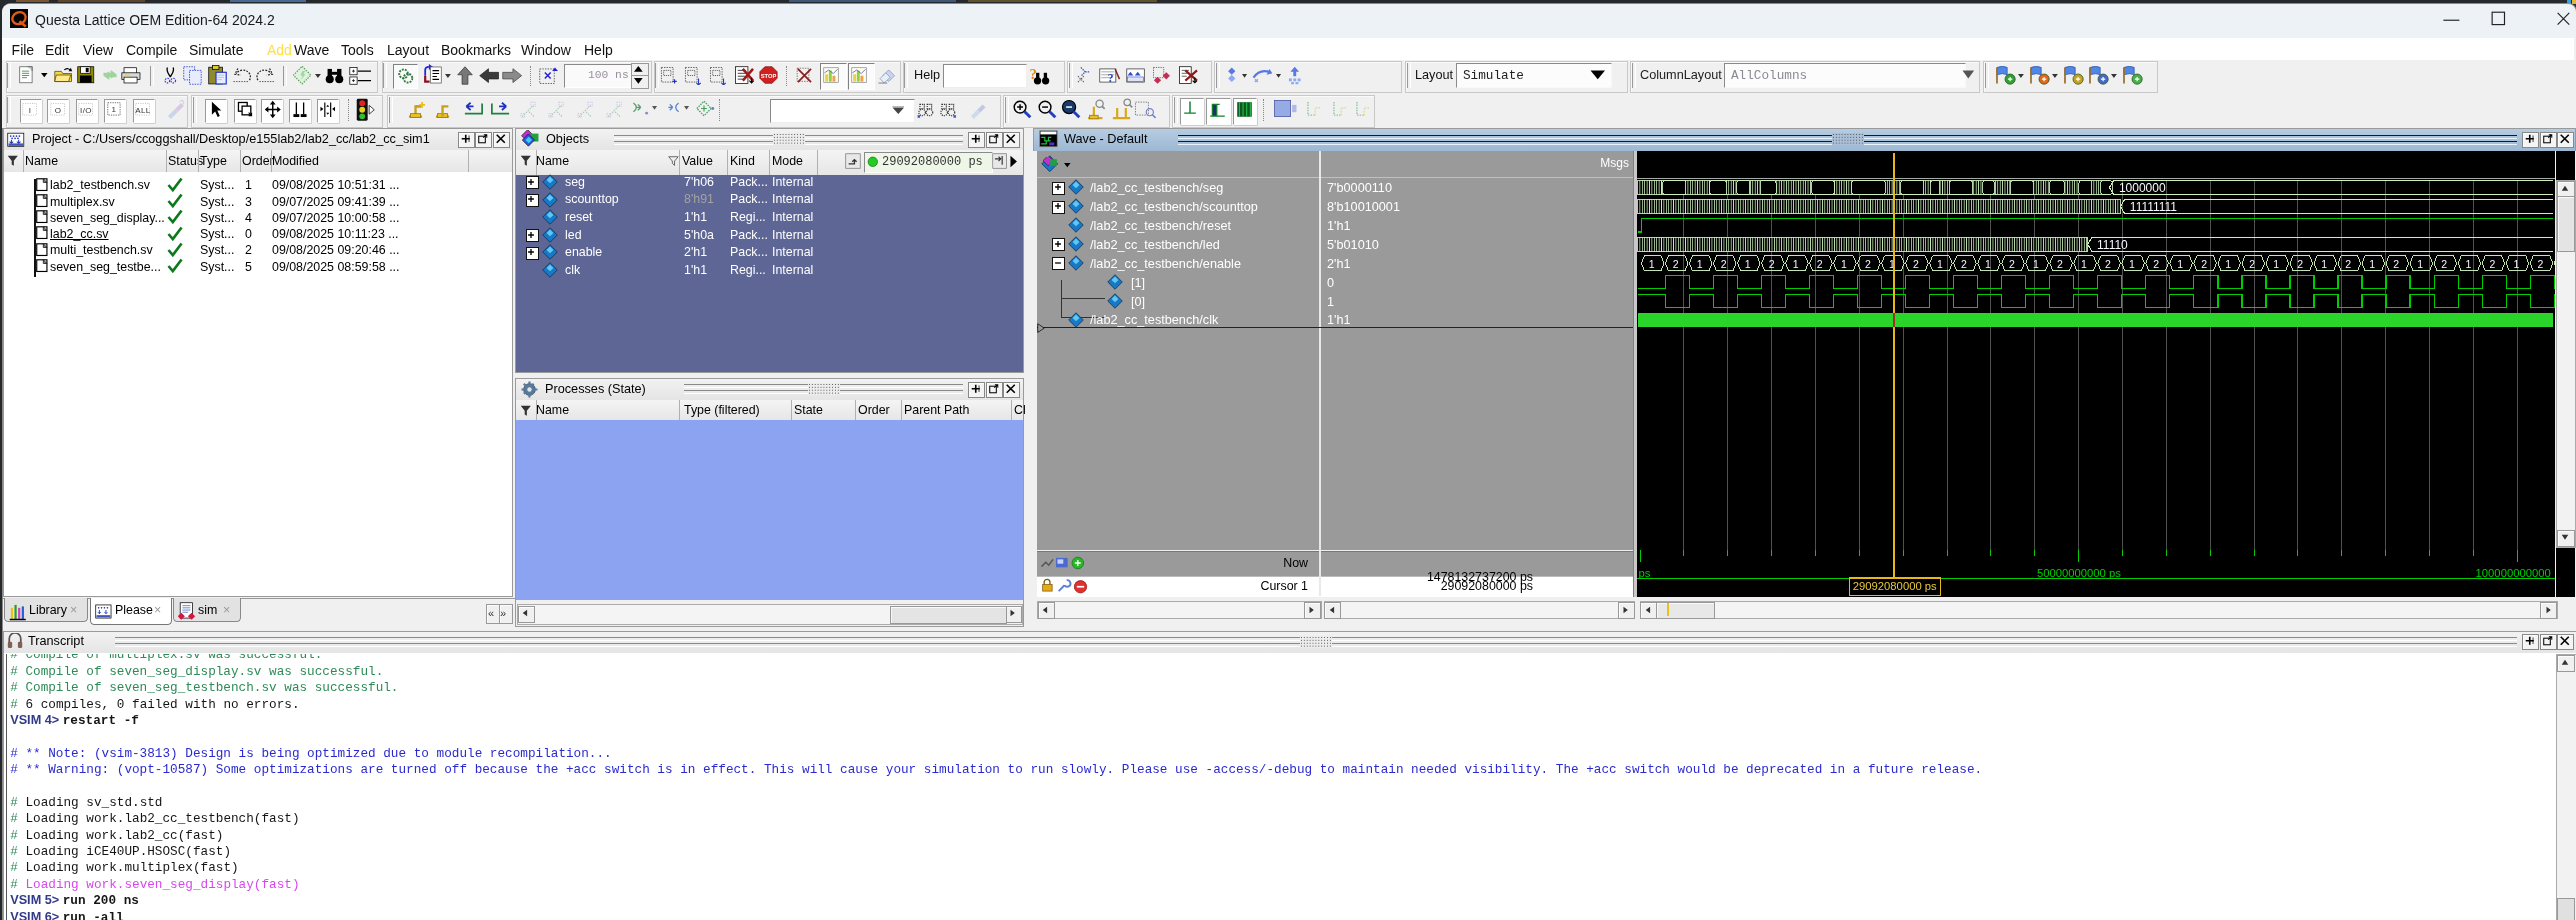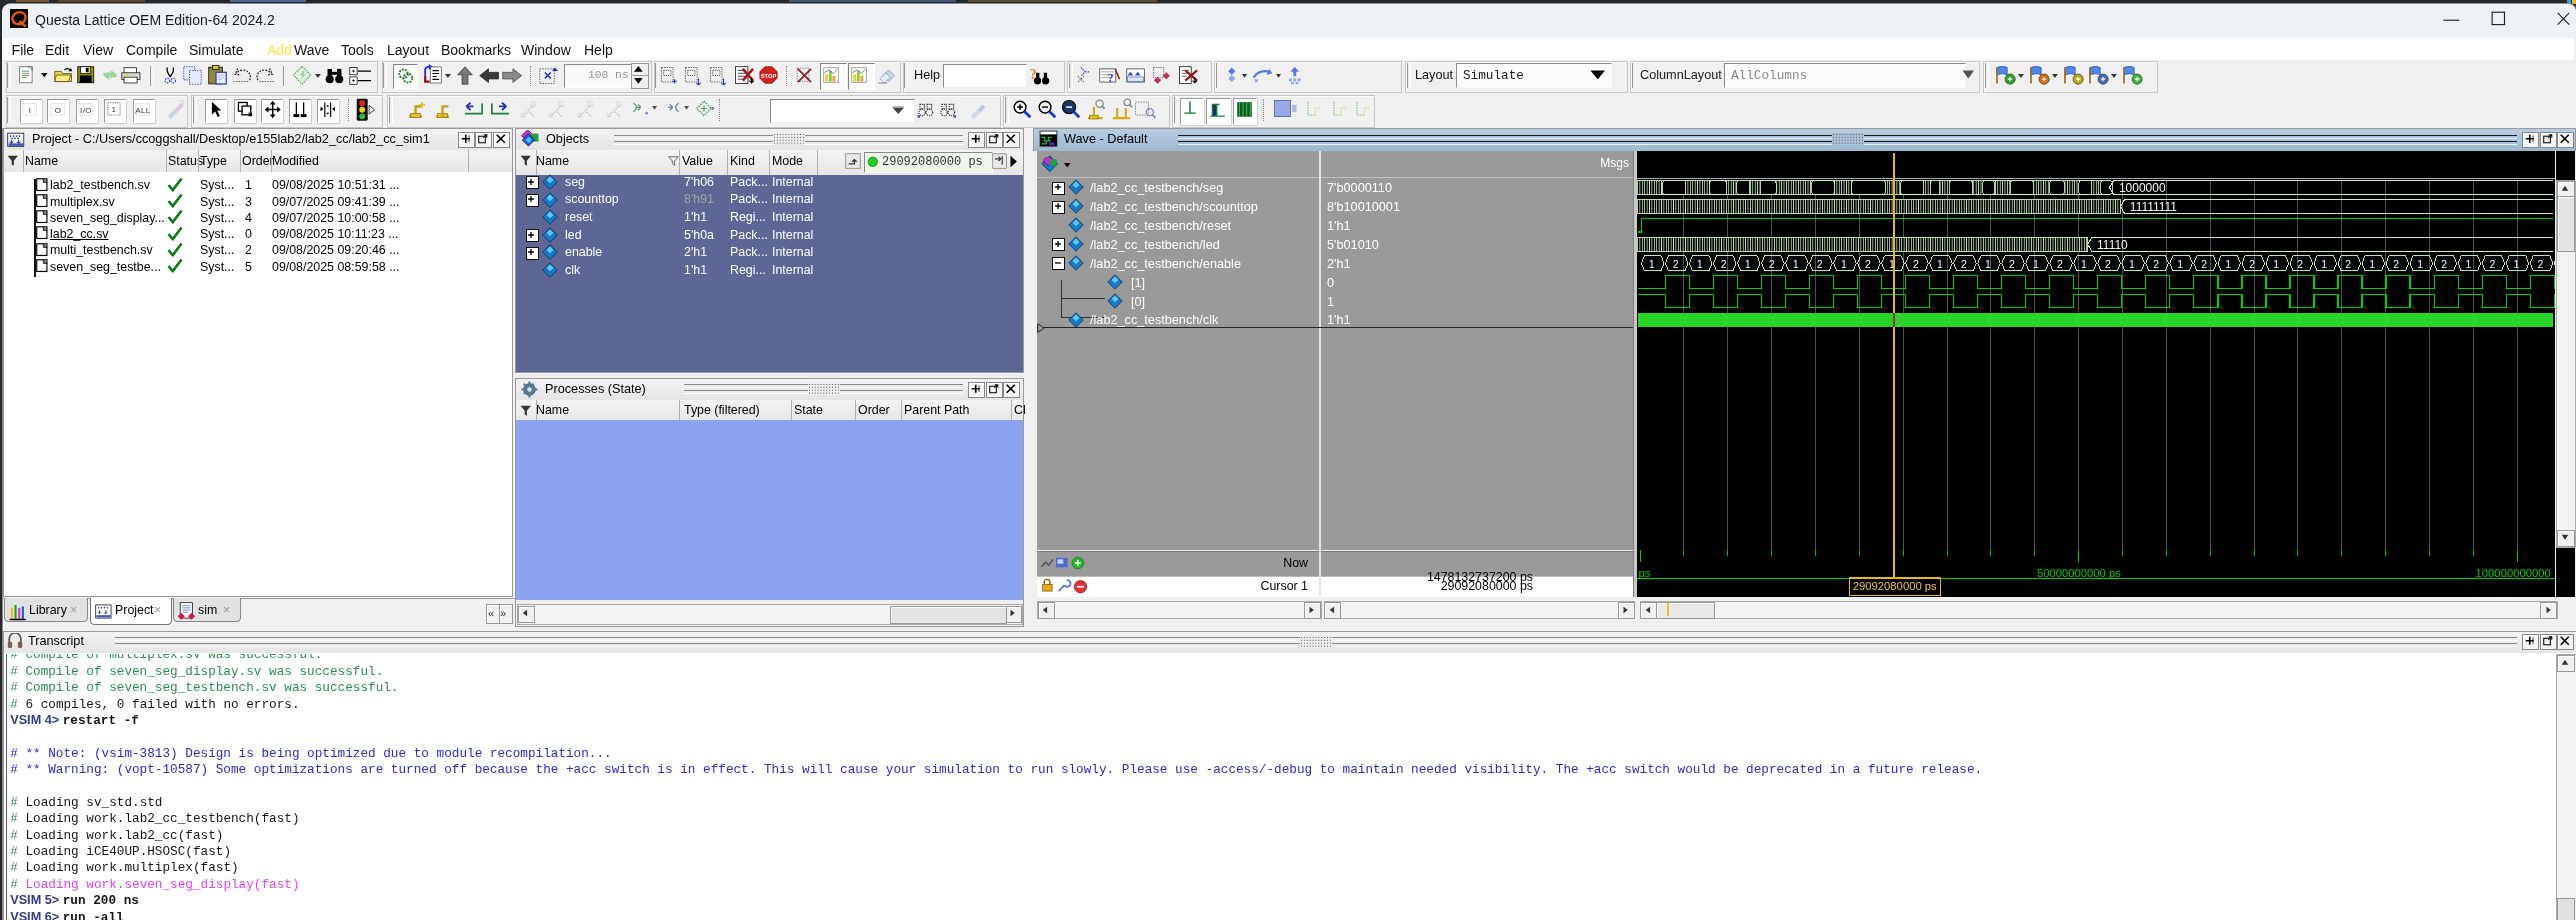--- a/index.html
+++ b/index.html
@@ -755,21 +755,21 @@
     <rect x="1" y="4" width="21" height="18" fill="#fff" stroke="#000"></rect>
     <g fill="#2038b0">
       <circle cx="5" cy="8" r="1.1"></circle>
       <circle cx="9" cy="8" r="1.1"></circle>
       <circle cx="13" cy="8" r="1.1"></circle>
       <circle cx="17" cy="8" r="1.1"></circle>
     </g>
     <path d="M6 11 v5 m-2 -2 l2 2 2 -2 M15 11 v5 m-2 -2 l2 2 2 -2" stroke="#2038b0" stroke-width="1.3" fill="none"></path>
     <rect x="2" y="18" width="19" height="3" fill="#2038b0" opacity="0.85"></rect>
   </svg>
-<div class="a" style="left:115px;top:603px;font:12.4px 'Liberation Sans',sans-serif;color:#000;white-space:pre;">Project</div>
+<div class="a" style="left:115px;top:603px;font:12.4px 'Liberation Sans',sans-serif;color:#000;white-space:pre;">Please</div>
 <div class="a" style="left:154px;top:603px;font:12.4px 'Liberation Sans',sans-serif;color:#999;white-space:pre;">×</div>
 <div class="a" style="left:173px;top:598px;width:66px;height:23px;background:#e2e2e2;border:0.7px solid #888;border-top:none;border-radius:0 0 4.4px 4.4px"></div>
 <svg class="a" style="left:178px;top:602px" width="19" height="19" viewBox="0 0 26 26">
     <rect x="3" y="1" width="17" height="21" fill="#fff" stroke="#000"></rect>
     <g stroke="#4060c0">
       <path d="M6 5 h11 M6 8 h11 M6 11 h11 M6 14 h8"></path>
     </g>
     <g fill="#d01840">
       <rect x="1" y="16" width="7" height="7" transform="rotate(45 4.5 19.5)"></rect>
       <rect x="15" y="16" width="7" height="7" transform="rotate(45 18.5 19.5)"></rect>

